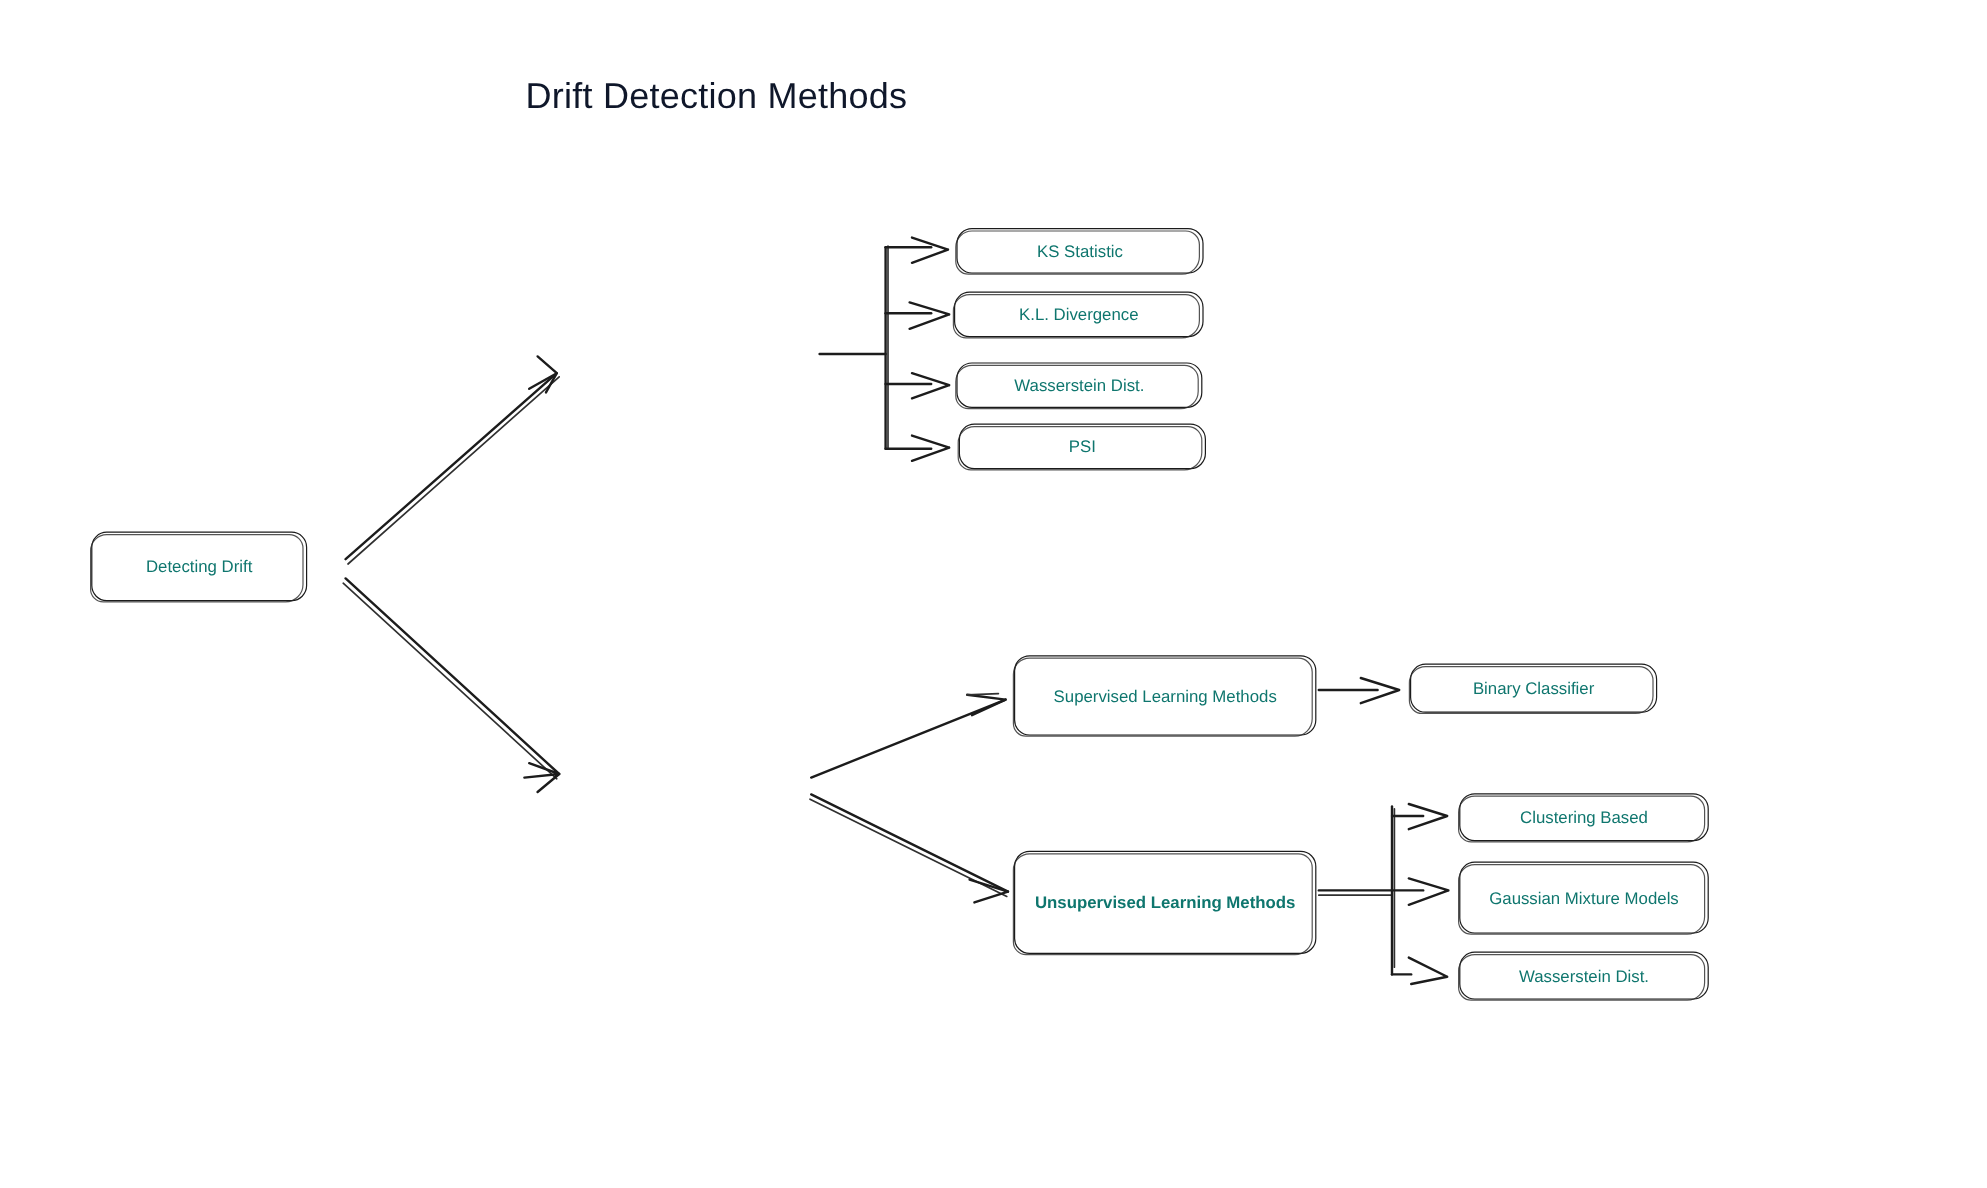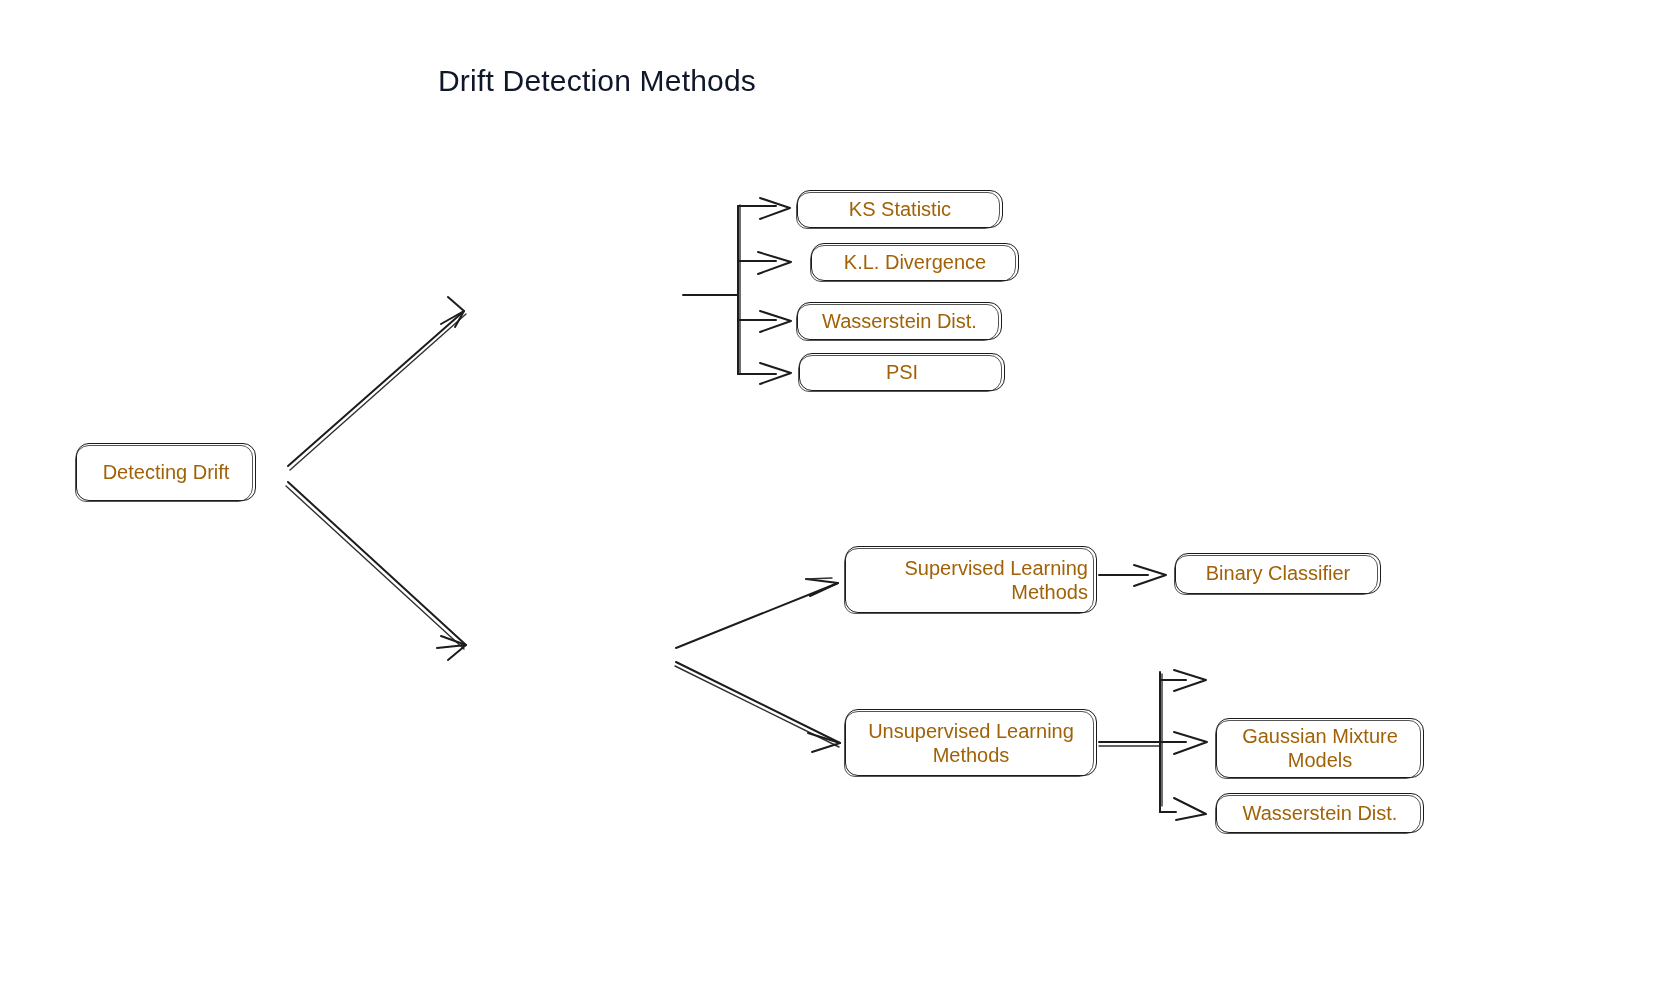--- a/index.html
+++ b/index.html
@@ -40,22 +40,22 @@
     white-space: nowrap;
   }
   .node {
     position: absolute;
     box-sizing: border-box;
     display: flex;
     align-items: center;
     justify-content: center;
     text-align: center;
     background: #ffffff;
-    color: #a16207;
-    font-size: 20px;
+    color: #0f766e;
+    font-size: 14px;
     line-height: 25px;
     font-family: "Liberation Sans", sans-serif;
     padding: 2px 8px;
     border: 1.7px solid #1b1b1b;
     border-radius: 13px;
   }
   
   .node::after {
     content: "";
     position: absolute;
@@ -158,44 +158,47 @@
   <div class="node" style="left:76px;  top:443px;  width:180px; height:58px;">
     <span>Detecting Drift</span>
   </div>
 
 
 
   <div class="node" style="left:797px; top:190px; width:206px; height:38px;">
     <span>KS Statistic</span>
   </div>
 
-  <div class="node" style="left:795px; top:243px; width:208px; height:38px;margin-left:16px;">
+  <div class="node" style="left:795px; top:243px; width:208px; height:38px;">
     <span>K.L. Divergence</span>
   </div>
 
   <div class="node" style="left:797px; top:302px; width:205px; height:38px;">
     <span>Wasserstein Dist.</span>
   </div>
 
   <div class="node" style="left:799px; top:353px; width:206px; height:38px;">
     <span>PSI</span>
   </div>
 
   <div class="node two-line" style="left:845px; top:546px; width:252px; height:67px;text-align:right;">
     <span>Supervised Learning Methods</span>
   </div>
 
-  <div class="node two-line" style="left:845px; top:709px; width:252px; height:67px;">
+  <div class="node two-line" style="left:845px; top:709px; width:252px; height:86px;font-weight:bold;">
     <span>Unsupervised Learning Methods</span>
   </div>
 
   <div class="node" style="left:1175px; top:553px; width:206px; height:41px;">
     <span>Binary Classifier</span>
   </div>
 
+  <div class="node" style="left:1216px; top:661px; width:208px; height:40px;">
+    <span>Clustering Based</span>
+  </div>
 
   <div class="node two-line" style="left:1216px; top:718px; width:208px; height:60px;">
     <span>Gaussian Mixture Models</span>
   </div>
 
   <div class="node" style="left:1216px; top:793px; width:208px; height:40px;">
     <span>Wasserstein Dist.</span>
   </div>
 
 </div>

